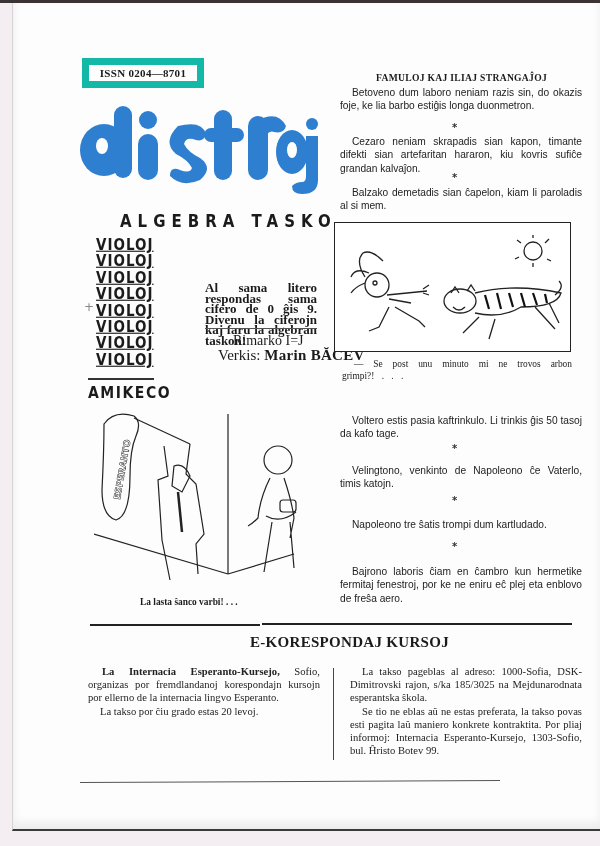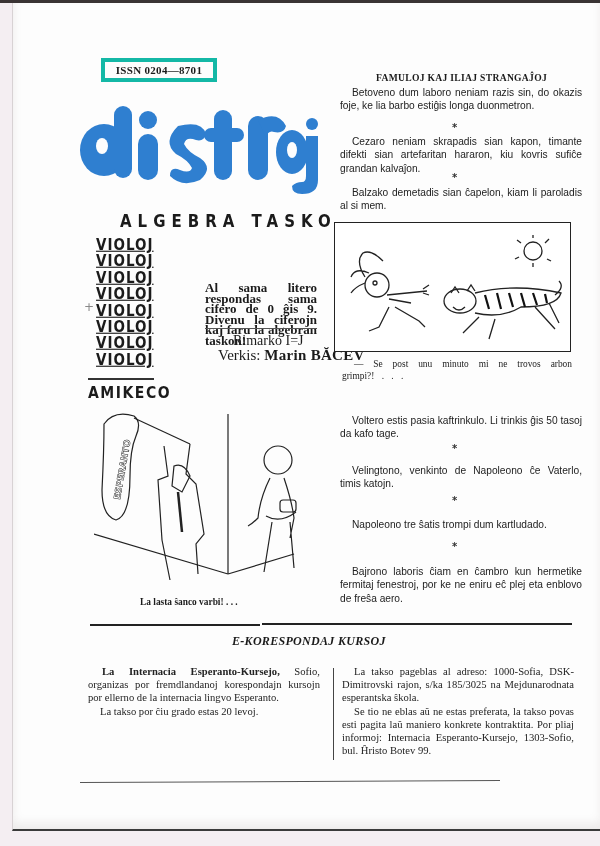--- a/index.html
+++ b/index.html
@@ -14,22 +14,22 @@
     position: absolute; left: 12px; top: 3px; width: 588px; height: 826px;
     background: #fdfdfd;
     border-left: 1px solid #d8d2d4;
     border-bottom: 2px solid #3a3a3a;
     box-shadow: inset 0 -6px 10px rgba(120,110,110,0.12);
   }
   .topline { position:absolute; left:0; top:0; width:600px; height:3px; background:#3a3434; }
 
   
   .issn {
-    position:absolute; left:101px; top:58px; width:108px; height:16px;
-    border:4px solid #14b8a6; font-size:11px; font-weight:bold;
+    position:absolute; left:82px; top:58px; width:108px; height:16px;
+    border:7px solid #14b8a6; font-size:11px; font-weight:bold;
     display:flex; align-items:center; justify-content:center; letter-spacing:0.3px;
     font-family:"Liberation Serif", serif;
   }
 
   
   .logo { position:absolute; left:78px; top:84px; width:240px; height:110px; }
 
   
   .alg-title {
     position:absolute; left:120px; top:212px; font-family:"DejaVu Sans", sans-serif;
@@ -78,21 +78,21 @@
 
   
   .cartoon2 { position:absolute; left:94px; top:404px; width:230px; height:180px; }
   .cartoon2-caption { position:absolute; left:140px; top:597px; font-size:9.4px; font-weight:bold;text-align:center; }
 
   
   .divider-a { position:absolute; left:90px; top:624px; width:170px; height:2px; background:#222; }
   .divider-b { position:absolute; left:262px; top:623px; width:310px; height:2px; background:#222; }
 
   .kursoj-title {
-    position:absolute; left:232px; top:634px; font-size:12px; font-weight:bold; letter-spacing:0.3px;font-style:italic;
+    position:absolute; left:250px; top:634px; font-size:15px; font-weight:bold; letter-spacing:0.3px;
   }
   .kursoj-col {
     position:absolute; top:665px; width:232px; font-size:10.6px; line-height:13.2px;
     text-align:justify; color:#222;
   }
   .kursoj-col p { margin:0; text-indent:12px; }
   .kursoj-col .first { text-indent:14px; }
   .col-sep { position:absolute; left:333px; top:668px; width:1px; height:92px; background:#444; }
   .bottom-rule { position:absolute; left:80px; top:781px; width:420px; height:1px; background:#555; transform:rotate(-0.3deg); }
 </style>
@@ -234,17 +234,17 @@
 <div class="divider-a"></div>
 <div class="divider-b"></div>
 
 <div class="kursoj-title">E-KORESPONDAJ KURSOJ</div>
 
 <div class="kursoj-col" style="left:88px;">
   <p class="first"><b>La Internacia Esperanto-Kursejo,</b><span> Sofio, organizas por fremdlandanoj korespondajn kursojn por ellerno de la internacia lingvo Esperanto.</span></p>
   <p>La takso por ĉiu grado  estas 20 levoj.</p>
 </div>
 <div class="col-sep"></div>
-<div class="kursoj-col" style="left:342px; width:232px;">
+<div class="kursoj-col" style="left:350px; width:232px;">
   <p>La takso pageblas al adreso: 1000-Sofia, DSK-Dimitrovski rajon, s/ka 185/3025 na Mejdunarodnata esperantska ŝkola.</p>
   <p>Se tio ne eblas aŭ ne estas preferata, la takso povas esti pagita laŭ maniero konkrete kontraktita. Por pliaj informoj: Internacia Esperanto-Kursejo, 1303-Sofio, bul. Ĥristo Botev 99.</p>
 </div>
 <div class="bottom-rule"></div>
 
 </body></html>

